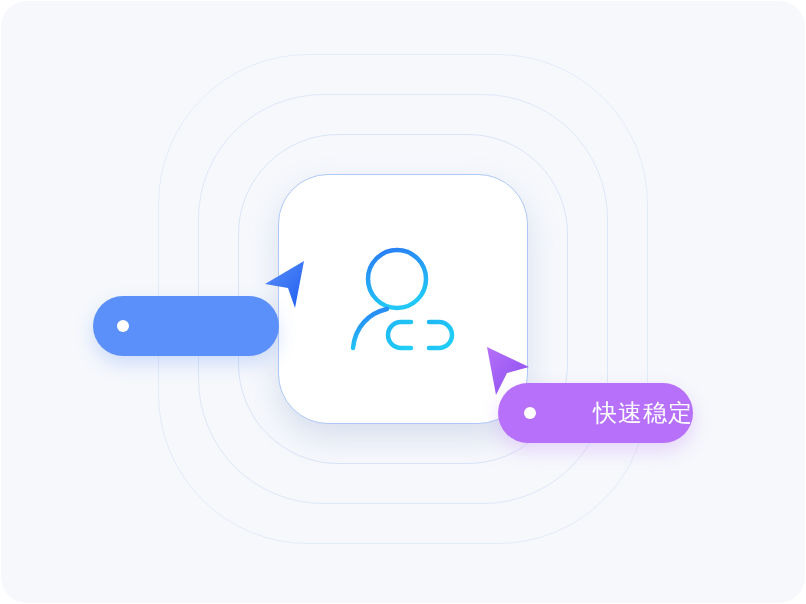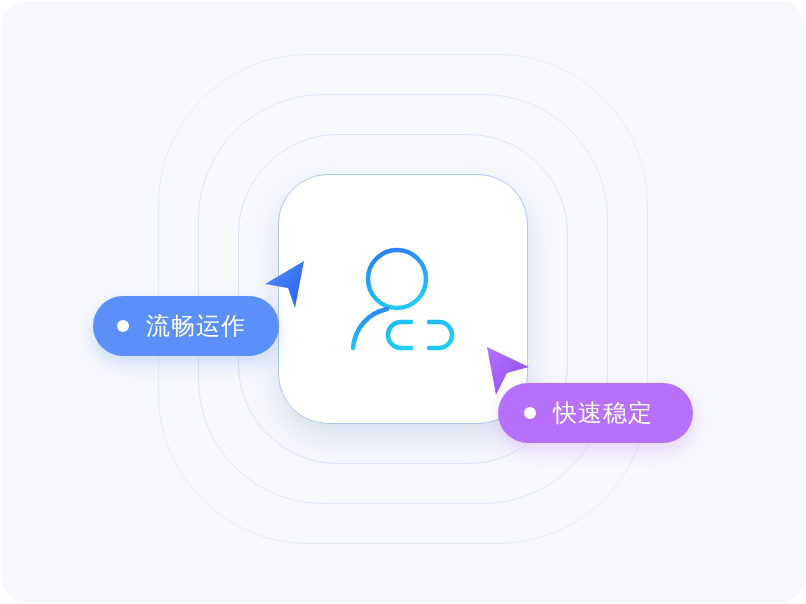--- a/index.html
+++ b/index.html
@@ -7,21 +7,21 @@
   .panel{position:absolute;left:1px;top:1px;width:804px;height:602px;border-radius:26px;background:#f6f8fc;overflow:hidden;}
   .ring{position:absolute;box-sizing:border-box;border-style:solid;}
   .ring1{left:157px;top:53px;width:490px;height:490px;border-radius:150px;border-width:1.5px;border-color:#e4ebf8;}
   .ring2{left:197px;top:93px;width:410px;height:410px;border-radius:125px;border-width:1.5px;border-color:#dfe7f8;}
   .ring3{left:237px;top:133px;width:330px;height:330px;border-radius:100px;border-width:1.5px;border-color:#dbe4f7;}
   .card{position:absolute;left:277px;top:173px;width:250px;height:250px;box-sizing:border-box;border-radius:50px;background:#ffffff;border:1.5px solid #adc8f6;box-shadow:0 14px 30px rgba(140,160,205,0.28);}
   .card svg{position:absolute;left:70px;top:70px;}
   .pill{position:absolute;height:60px;border-radius:30px;display:flex;align-items:center;color:#ffffff;font-size:24px;box-sizing:border-box;letter-spacing:1px;}
   .pill .dot{width:12px;height:12px;border-radius:50%;background:#ffffff;margin-right:17px;}
   .pill-left{left:92px;top:295px;width:186px;background:#5b8ff9;padding-left:24px;box-shadow:0 8px 18px rgba(91,143,249,0.25);}
-  .pill-right{left:497px;top:382px;width:195px;background:#b670f9;padding-left:26px;box-shadow:0 8px 18px rgba(182,112,249,0.25);}
+  .pill-right{left:497px;top:382px;width:195px;background:#b670f9;padding-left:26px;box-shadow:0 8px 18px rgba(182,112,249,0.25);justify-content:space-between;}
   .cursor{position:absolute;}
 </style>
 </head>
 <body>
 
 <div class="panel">
   <div class="ring ring1"></div>
   <div class="ring ring2"></div>
   <div class="ring ring3"></div>
 
@@ -60,20 +60,19 @@
       <linearGradient id="cp" x1="0" y1="0" x2="1" y2="1">
         <stop offset="0" stop-color="#b670f9"></stop>
         <stop offset="1" stop-color="#8a4ef0"></stop>
       </linearGradient>
     </defs>
     <path d="M2 2 L44 22 L22 28 L11 50 Z" fill="url(#cp)"></path>
   </svg>
 
   <div class="pill pill-left">
     <span class="dot"></span>
-    <span>流畅运作</span>
   </div>
 
   <div class="pill pill-right">
     <span class="dot"></span>
     <span>快速稳定</span>
   </div>
 </div>
 
 </body></html>

